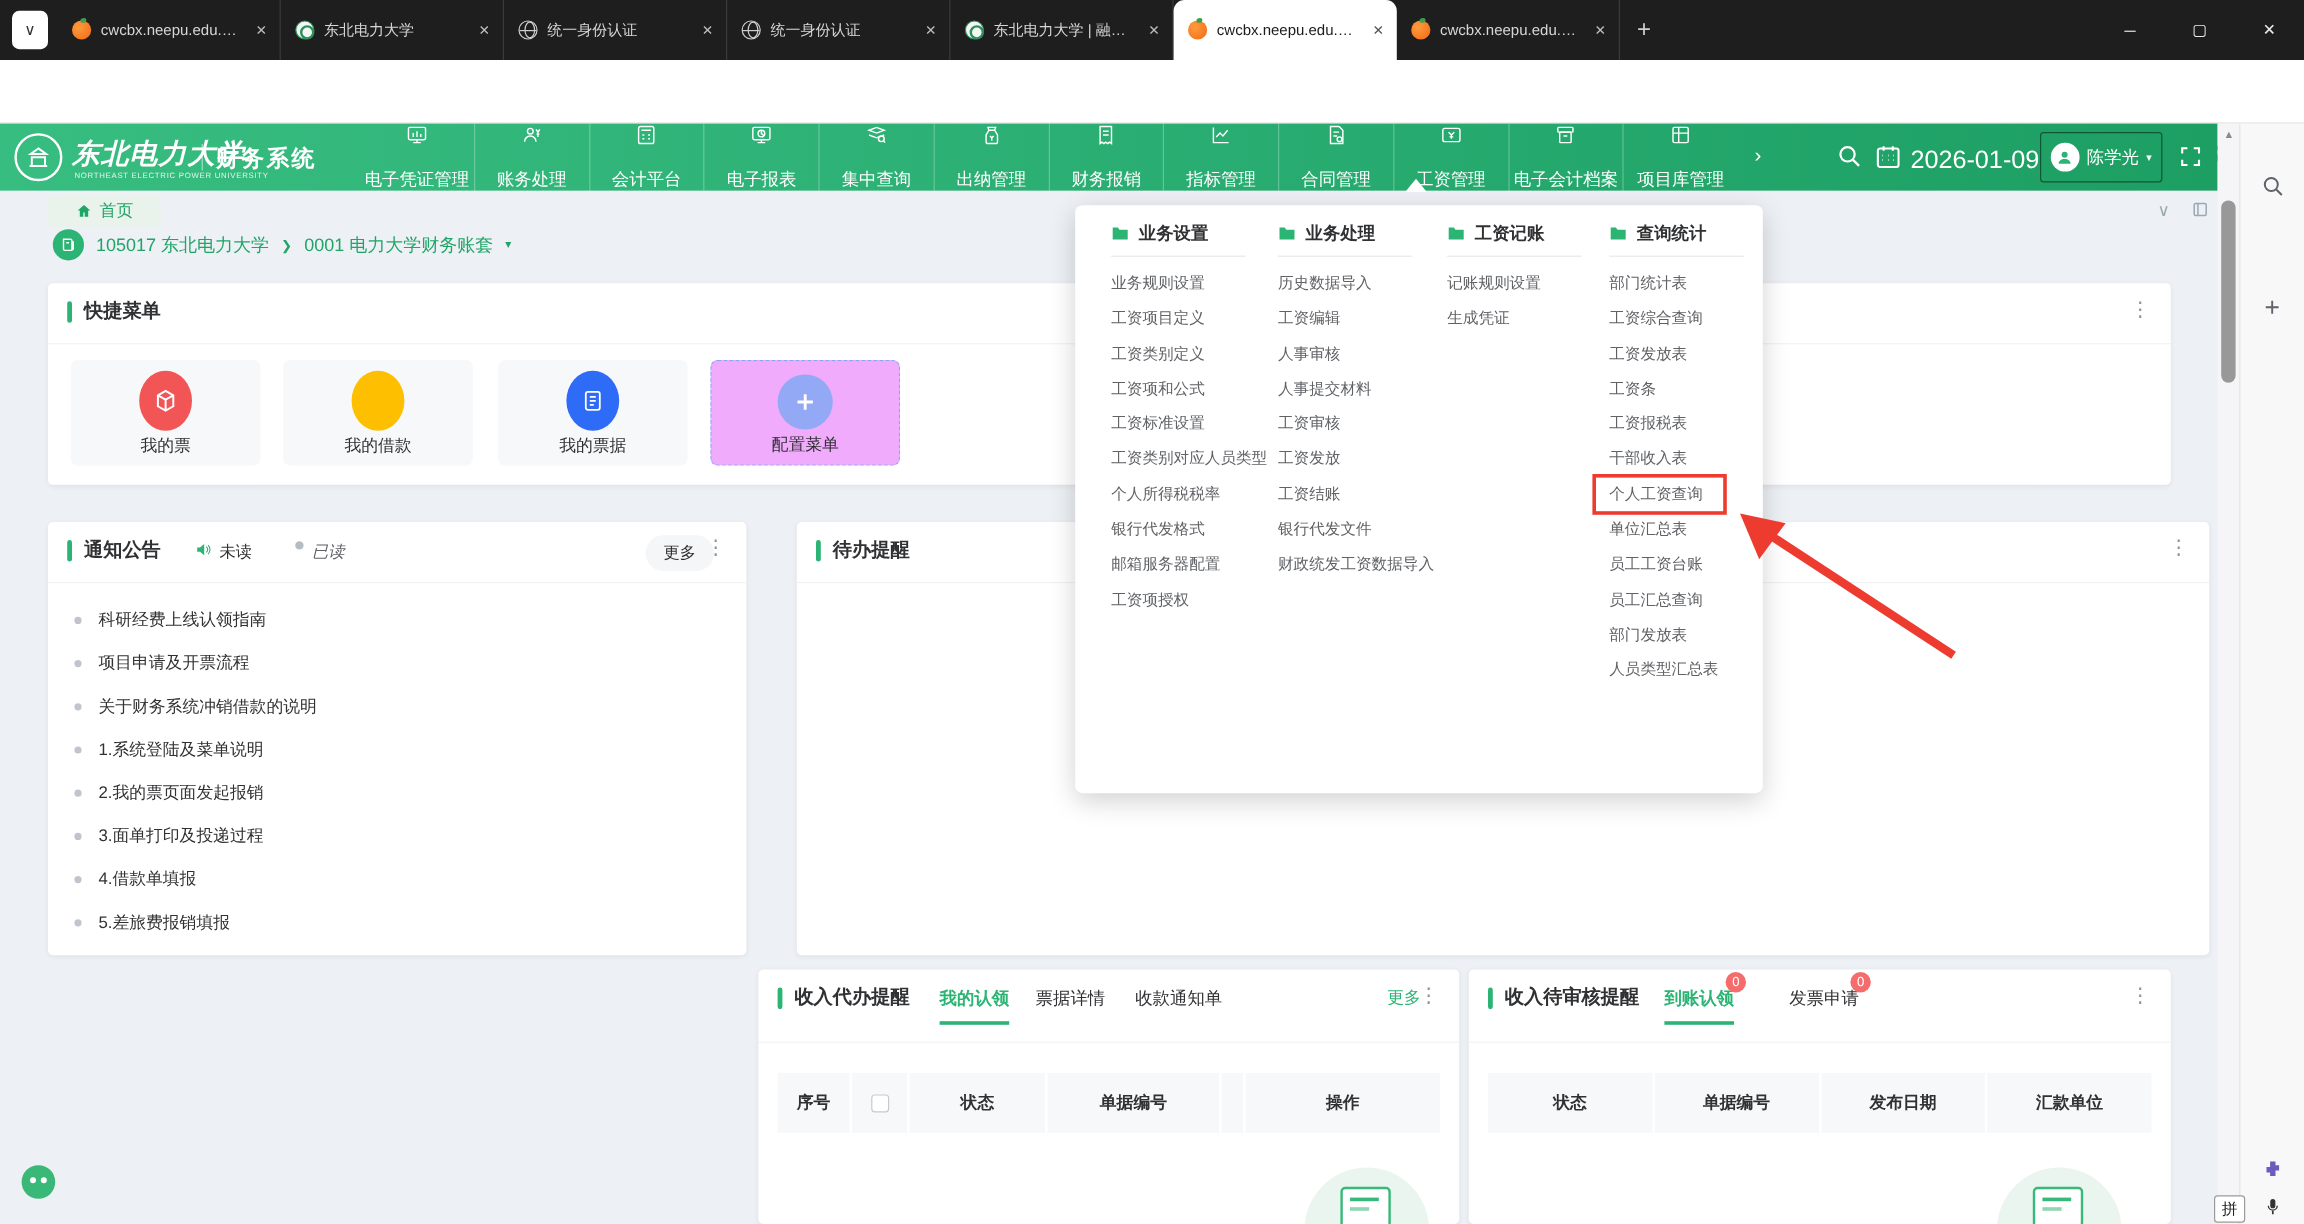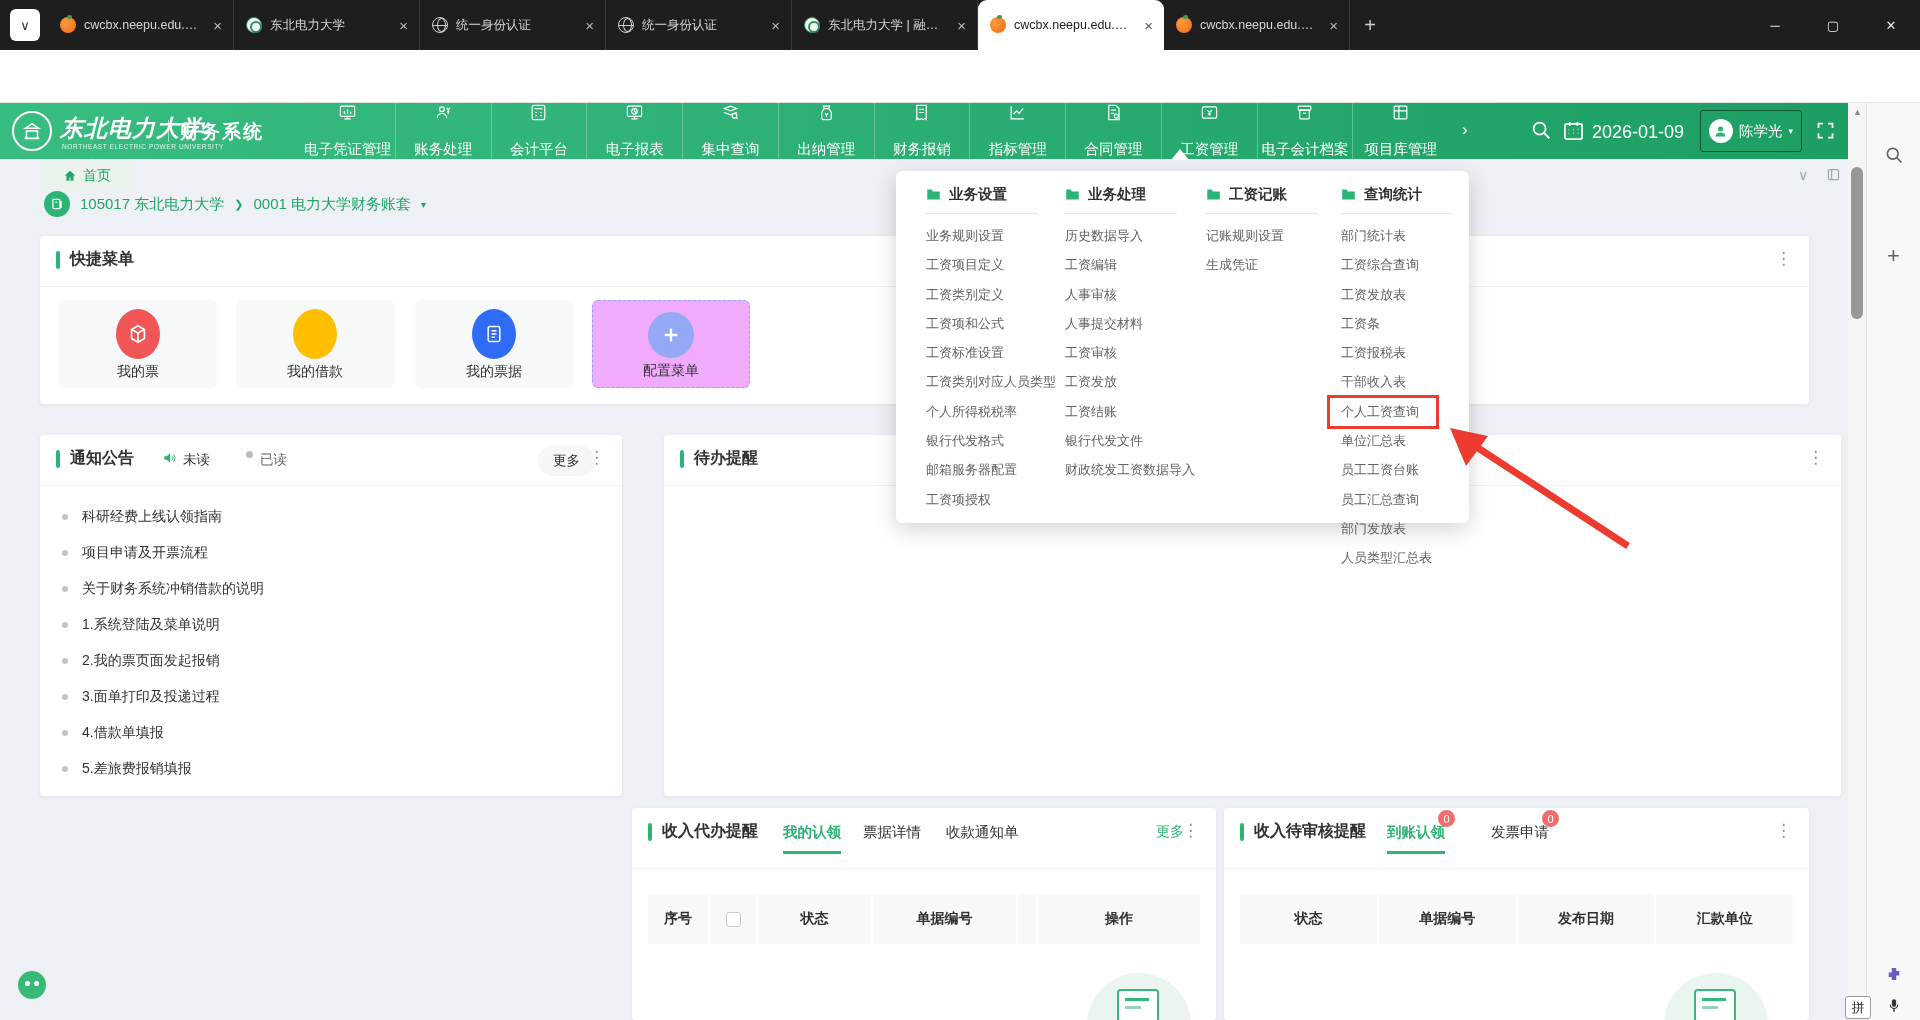--- a/index.html
+++ b/index.html
@@ -54,21 +54,21 @@
   .navdiv { position:absolute; left:168px; top:17px; width:1px; height:22px; background:rgba(255,255,255,.55); }
   .sysname { position:absolute; left:180px; top:16px; font-size:19px; font-weight:bold; letter-spacing:2px; }
   .navmenu { position:absolute; left:300px; right:400px; top:0; height:56px; display:flex; }
   .nitem { flex:1; display:flex; flex-direction:column; align-items:center; justify-content:center;
            gap:18px; border-left:1px solid rgba(255,255,255,.28); }
   .nitem:first-child { border-left:none; }
   .nitem span { font-size:14.5px; white-space:nowrap; }
   .nchev { position:absolute; left:1462px; top:17px; font-size:17px; color:#fff; }
   .nsearch { position:absolute; left:1530px; top:16px; }
   .ncal { position:absolute; left:1562px; top:16px; }
-  .ndate { position:absolute; left:1592px; top:19px; font-size:18px; }
+  .ndate { position:absolute; left:1592px; top:19px; font-size:21px; }
   .userbox { position:absolute; left:1700px; top:7px; width:102px; height:42px; border:1px solid rgba(10,45,30,.65);
              border-radius:3px; display:flex; align-items:center; justify-content:center; gap:6px; }
   .uava { width:24px; height:24px; border-radius:50%; background:#fff; display:flex; align-items:center; justify-content:center; }
   .uname { font-size:14.5px; }
   .ucaret { font-size:9px; }
   .nfull { position:absolute; left:1815px; top:17px; }
   .ddpointer { position:absolute; left:1171px; top:149px; width:0; height:0; z-index:41;
                border-left:9px solid transparent; border-right:9px solid transparent; border-bottom:11px solid #fff; }
 
   
@@ -86,21 +86,21 @@
   .cdivider { position:absolute; left:0; right:0; top:50px; border-top:1px solid #f0f2f5; }
 
   
   .qitem { position:absolute; top:64px; width:158px; height:88px; background:#f7f8fa; border-radius:6px; text-align:center; }
   .qitem.dashed { background:#f0abfc; border:1.5px dashed #8ca6f5; }
   .qico { width:44px; height:50px; border-radius:50%; margin:9px auto 4px; display:flex; align-items:center; justify-content:center; }
   .qlabel { font-size:14px; color:#303133; }
 
   
   .legend { position:absolute; left:122px; top:16px; display:flex; align-items:flex-start; gap:7px; font-size:13.5px; color:#303133; }
-  .legend2 { left:206px; color:#606266; }
+  .legend2 { left:206px; color:#606266;font-style:italic; }
   .gdot { width:7px; height:7px; border-radius:50%; background:#b7bcc4; }
   .morepill { position:absolute; left:498px; top:11px; padding:6px 15px; background:#f5f6f8; border-radius:16px;
               font-size:13.5px; color:#303133; }
   .nlist { position:absolute; left:0; right:0; top:64px; }
   .n-item { height:36px; display:flex; align-items:center; padding:0 22px; }
   .n-item .ndot { width:6px; height:6px; border-radius:50%; background:#c0c4cc; flex:none; }
   .n-item .ntext { margin-left:14px; font-size:14px; color:#303133; }
   .n-item .ndate { margin-left:auto; font-size:14px; color:#303133; }
 
   
@@ -118,21 +118,21 @@
   .illus { position:absolute; width:104px; height:104px; border-radius:50%; background:#e9f5ee; }
   .illus .doc { position:absolute; left:30px; top:16px; width:42px; height:34px; background:#fff;
                 border:2.5px solid #38b87a; border-radius:4px; }
   .illus .doc::before { content:""; position:absolute; left:6px; top:7px; width:24px; height:3px; background:#38b87a; }
   .illus .doc::after { content:""; position:absolute; left:6px; top:15px; width:16px; height:3px; background:#8fd6b4; }
   .assistant { position:absolute; left:18px; top:812px; width:28px; height:28px; border-radius:50%; background:#39b877; }
   .assistant::before { content:""; position:absolute; left:7px; top:10px; width:5px; height:5px; background:#fff; border-radius:50%; }
   .assistant::after { content:""; position:absolute; left:16px; top:10px; width:5px; height:5px; background:#fff; border-radius:50%; }
 
   
-  .dropdown { position:absolute; left:896px; top:171px; width:573px; height:352px; background:#fff;
+  .dropdown { position:absolute; left:896px; top:171px; width:573px; height:490px; background:#fff;
               border-radius:6px; box-shadow:0 6px 22px rgba(0,0,0,.18); z-index:40; }
   .dd-col { position:absolute; top:14px; }
   .dd-head { display:flex; align-items:center; gap:8px; font-size:14.5px; font-weight:bold; color:#303133;
              padding-bottom:9px; border-bottom:1px solid #e8e8e8; width:112px; }
   .dd-col ul { list-style:none; margin-top:7px; }
   .dd-col li { height:29.3px; line-height:29.3px; font-size:13px; color:#606266; white-space:nowrap; position:relative; }
   .redbox { position:absolute; left:-14px; top:-2px; width:112px; height:34px; border:3px solid #ee3b30; }
   .arrow-svg { position:absolute; left:1440px; top:420px; z-index:45; }
 
   

